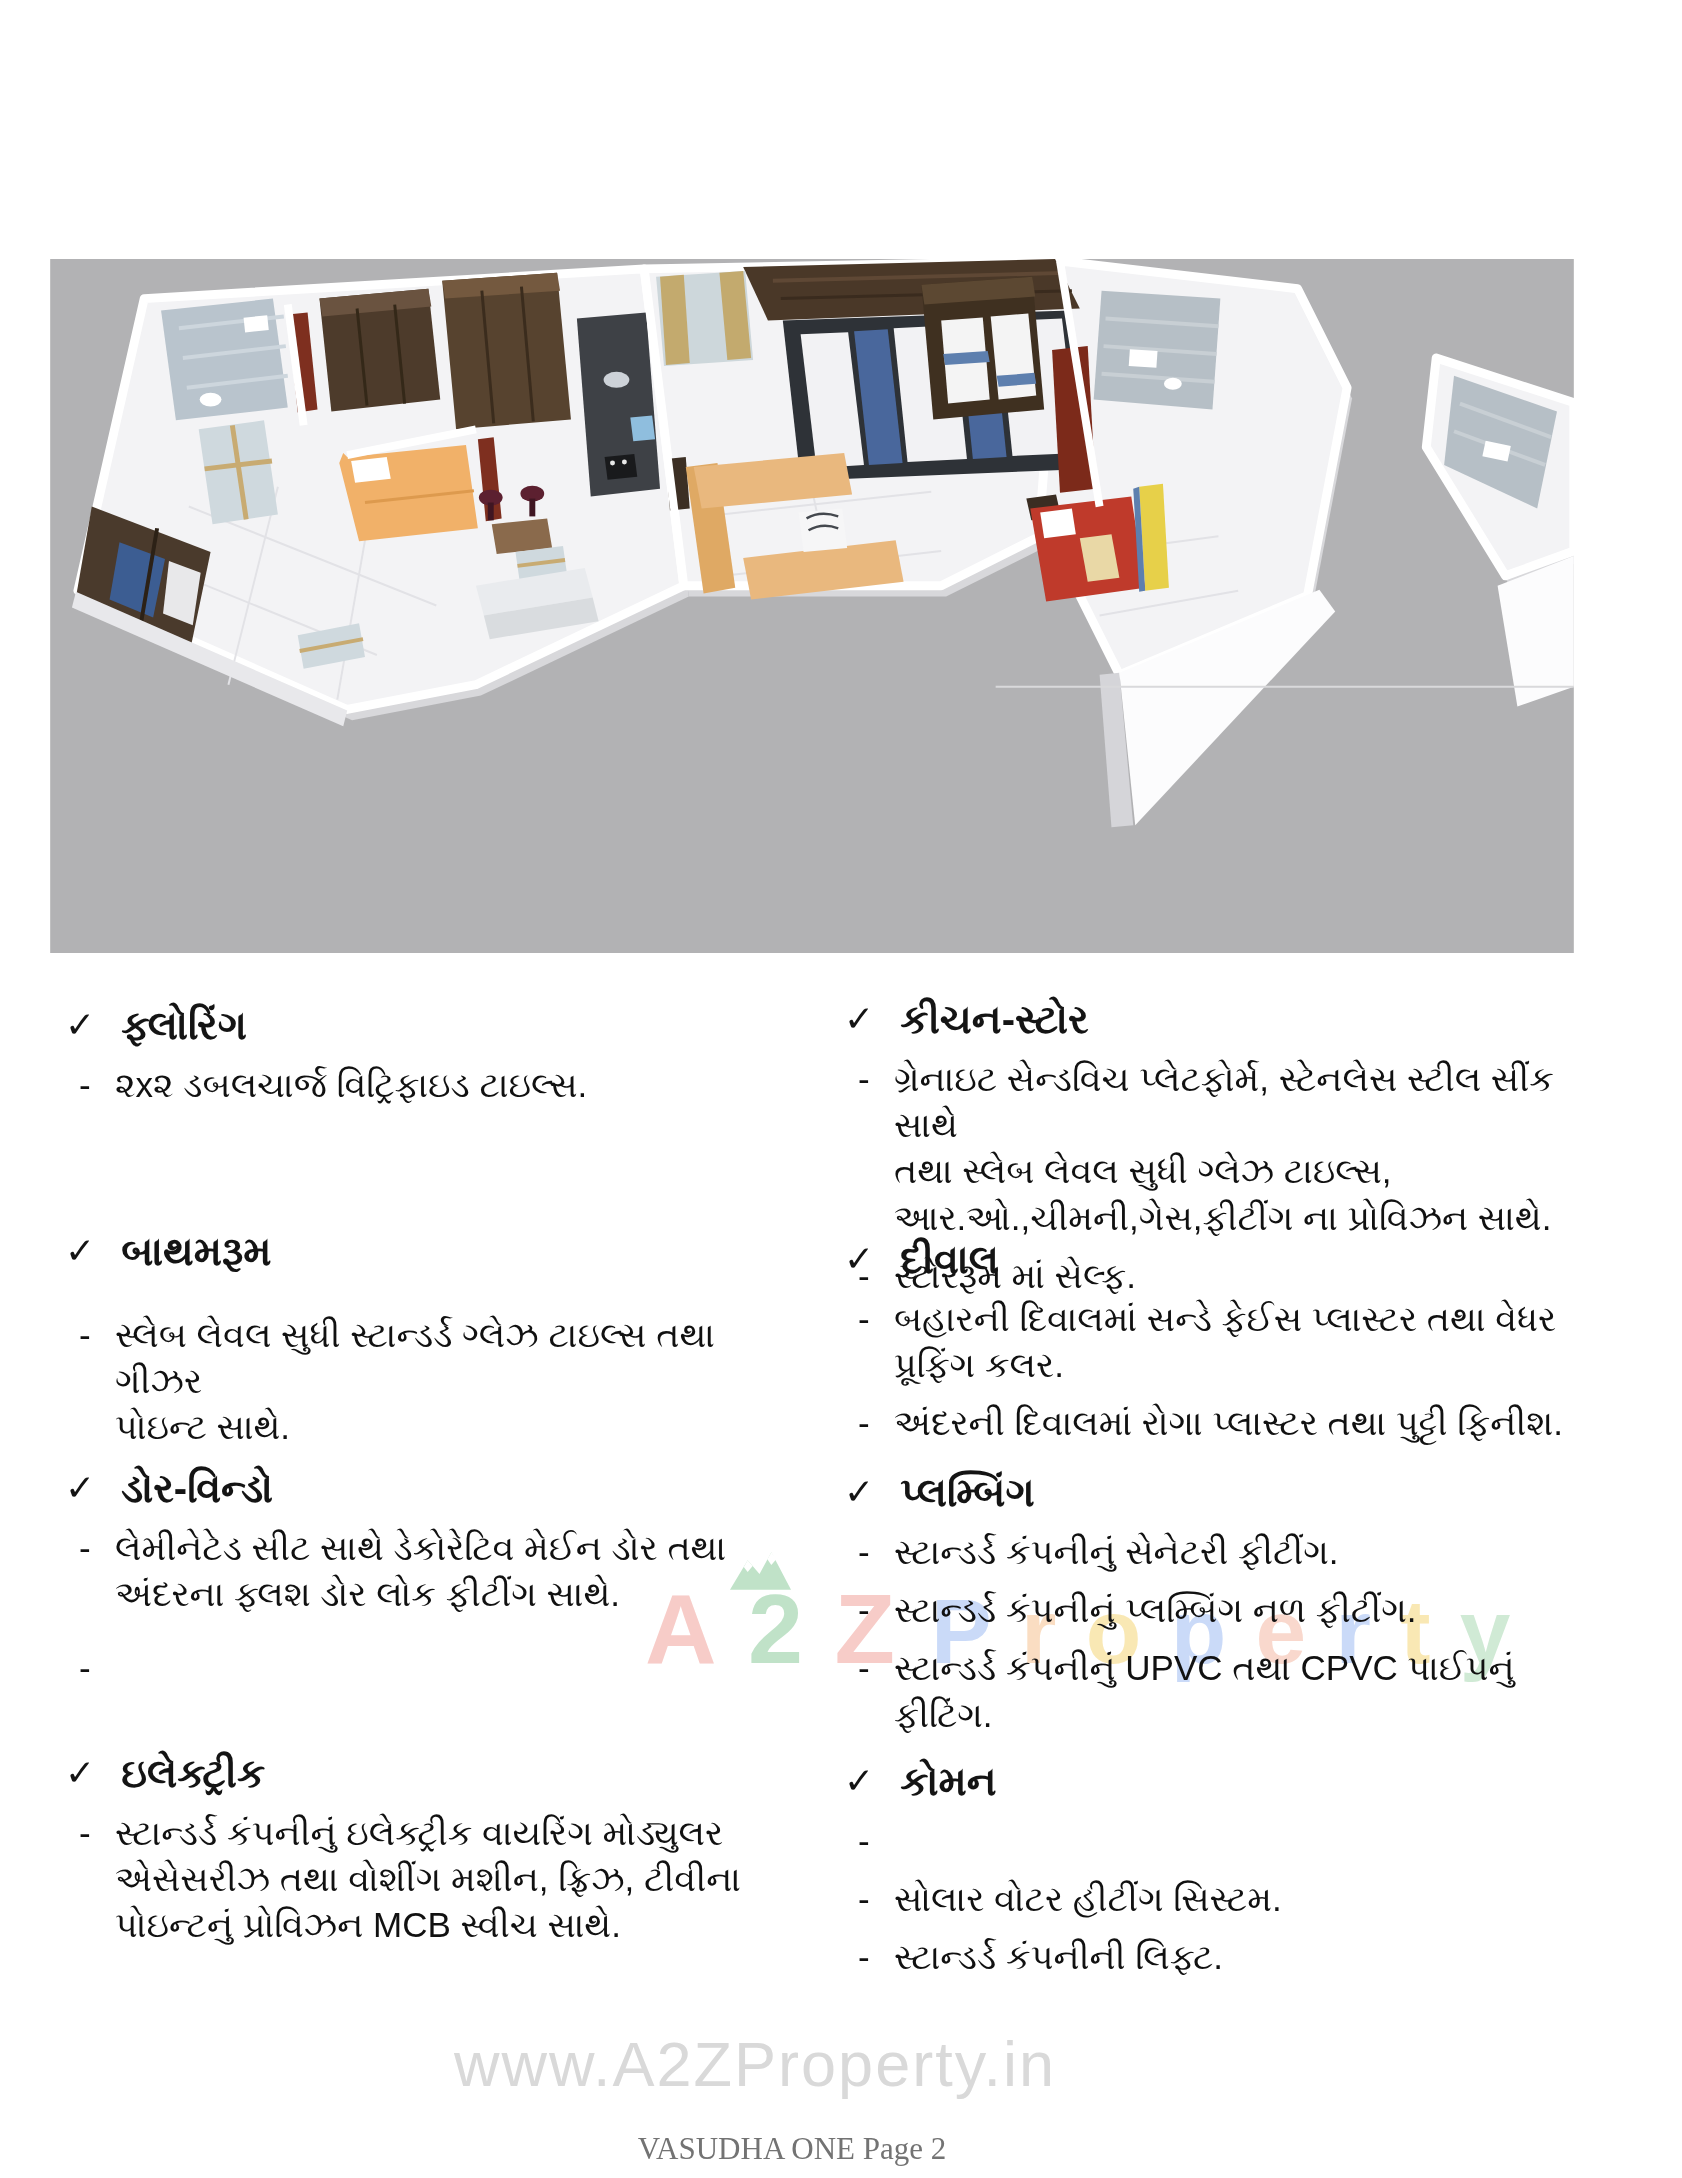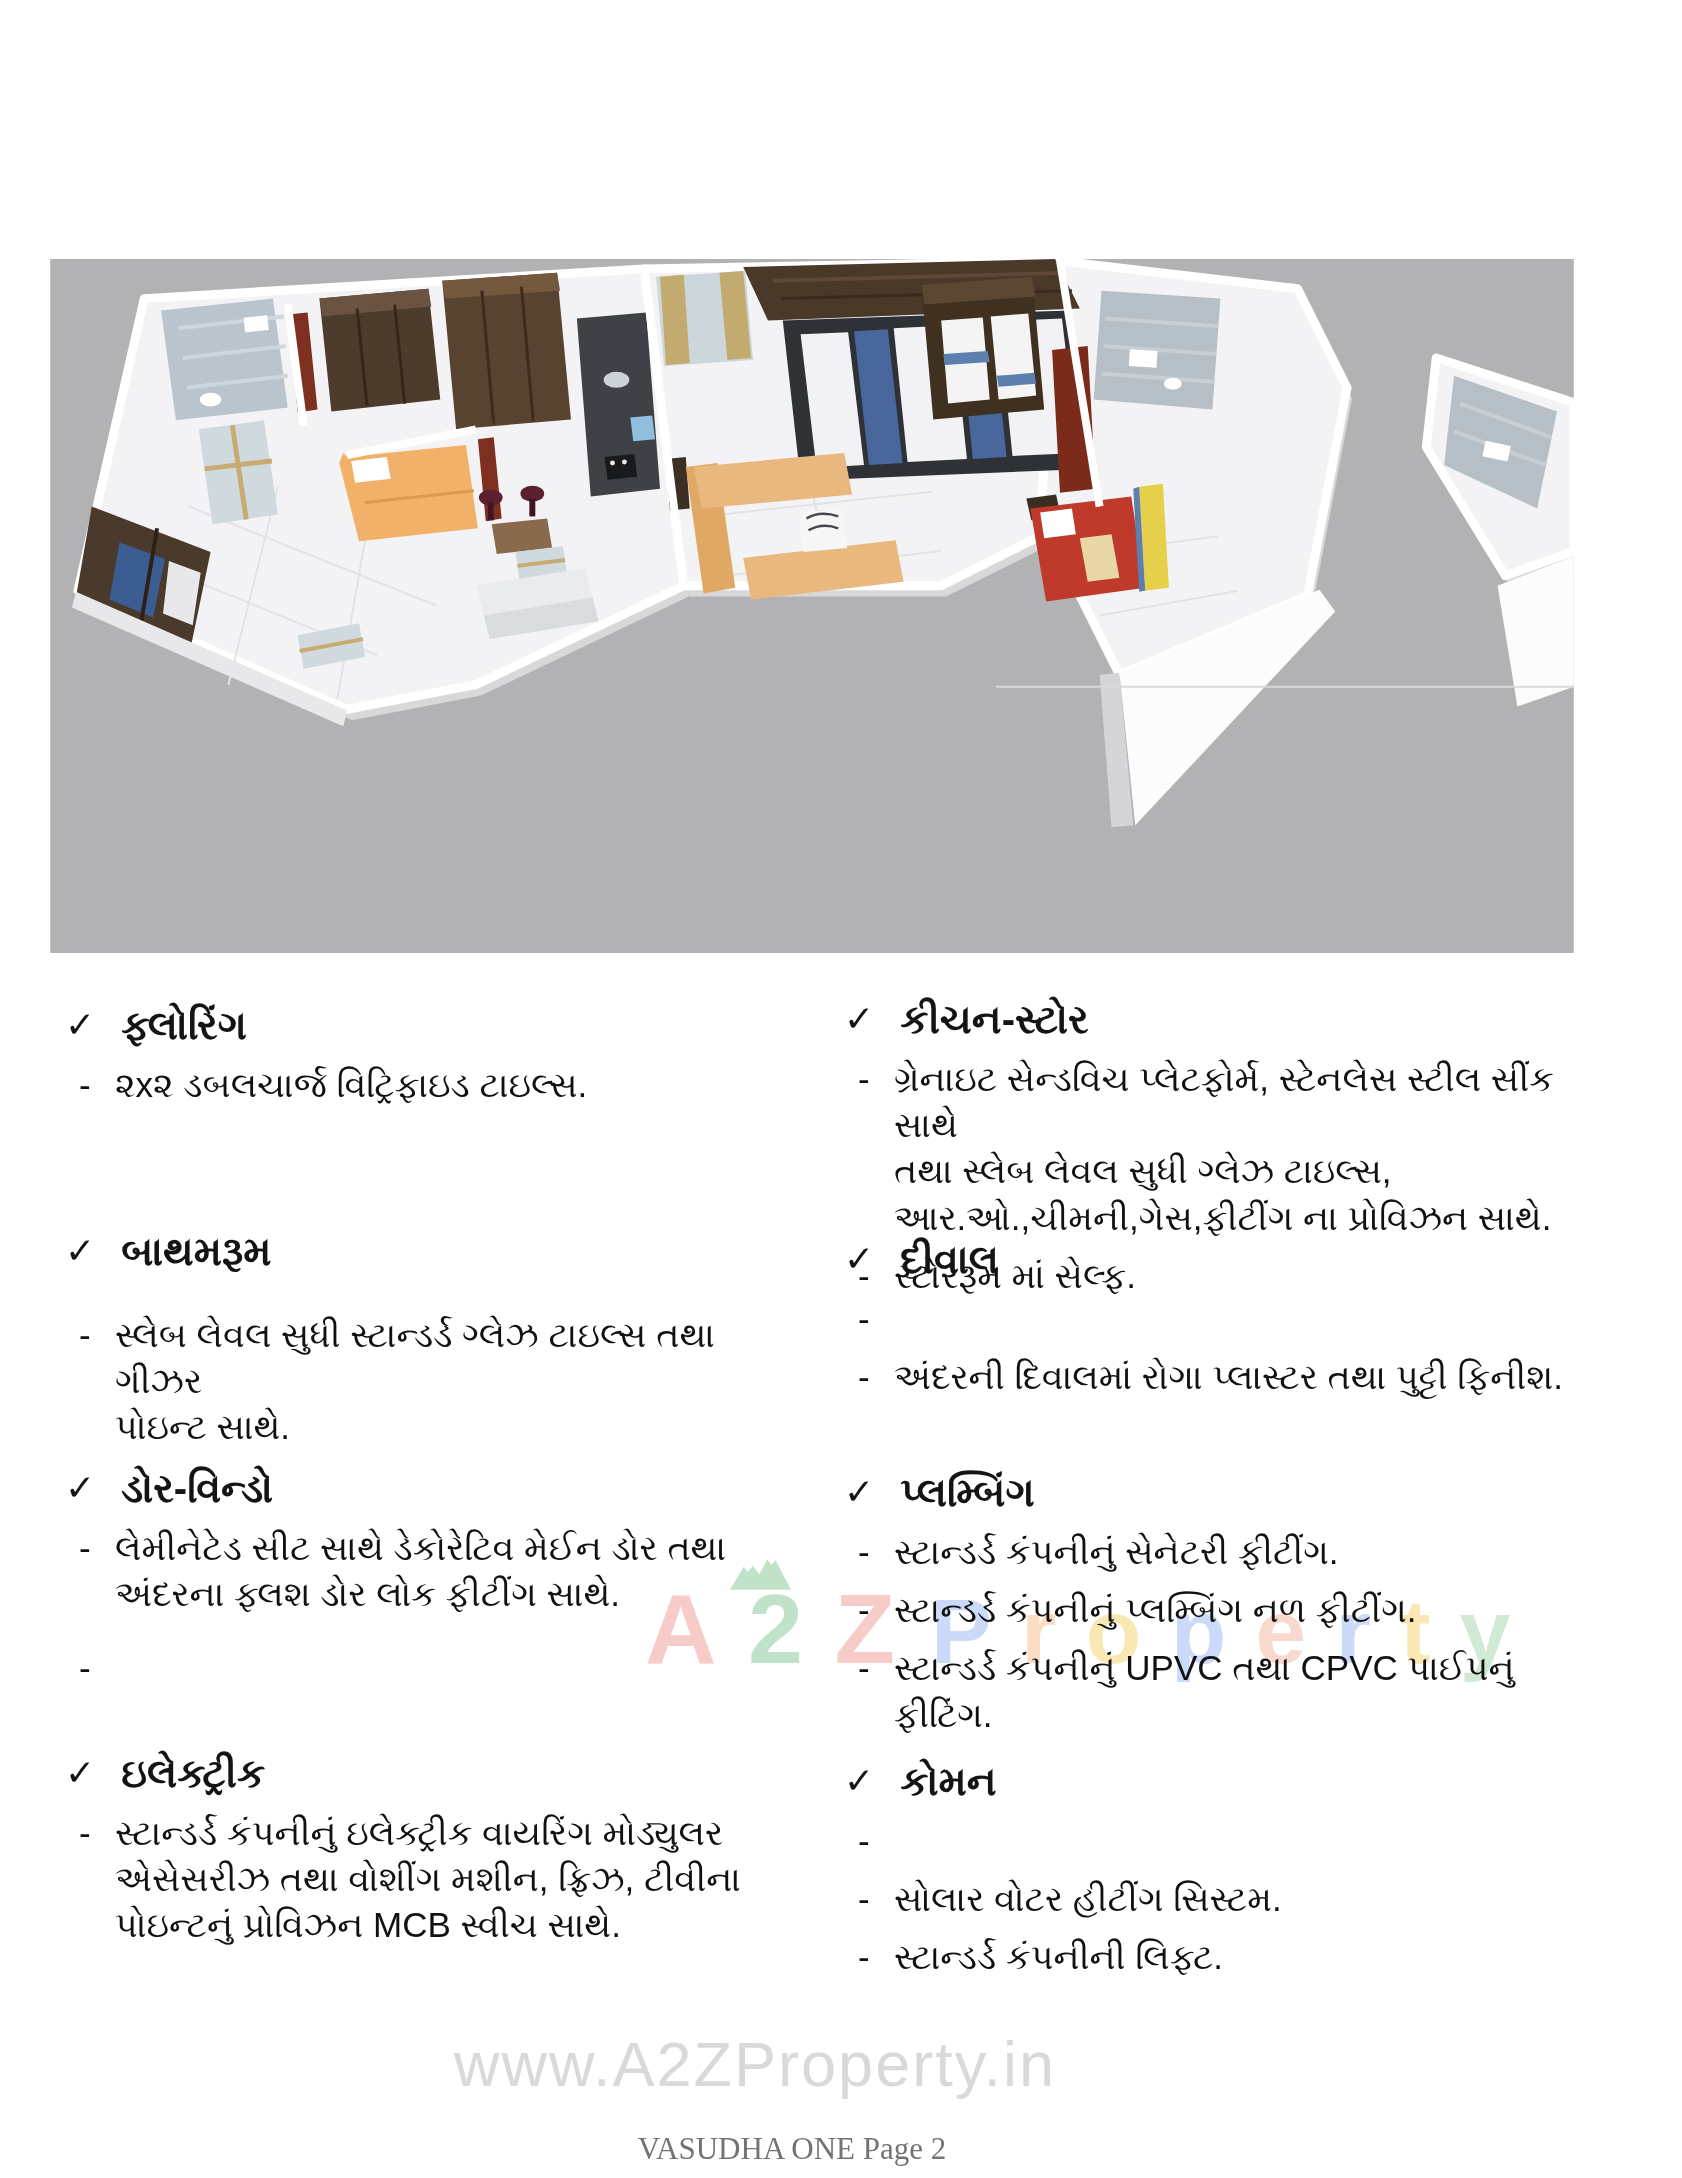--- a/index.html
+++ b/index.html
@@ -345,20 +345,22 @@
   </section>
 
   <section class="spec" style="left:844px;top:1236px;width:782px">
     <h2 class="spec-h">
       <span class="check">✓</span>
       <span>દીવાલ</span>
     </h2>
     <div class="spec-items">
       <div class="spec-item">
         <span class="dash">-</span>
+        <span class="item-text">બહારની દિવાલમાં સન્ડે ફેઈસ પ્લાસ્ટર તથા વેધર
+પ્રૂફિંગ કલર.</span>
       </div>
       <div class="spec-item">
         <span class="dash">-</span>
         <span class="item-text">અંદરની દિવાલમાં રોગા પ્લાસ્ટર તથા પુટ્ટી ફિનીશ.</span>
       </div>
     </div>
   </section>
 
   <section class="spec" style="left:844px;top:1469px;width:782px">
     <h2 class="spec-h">

